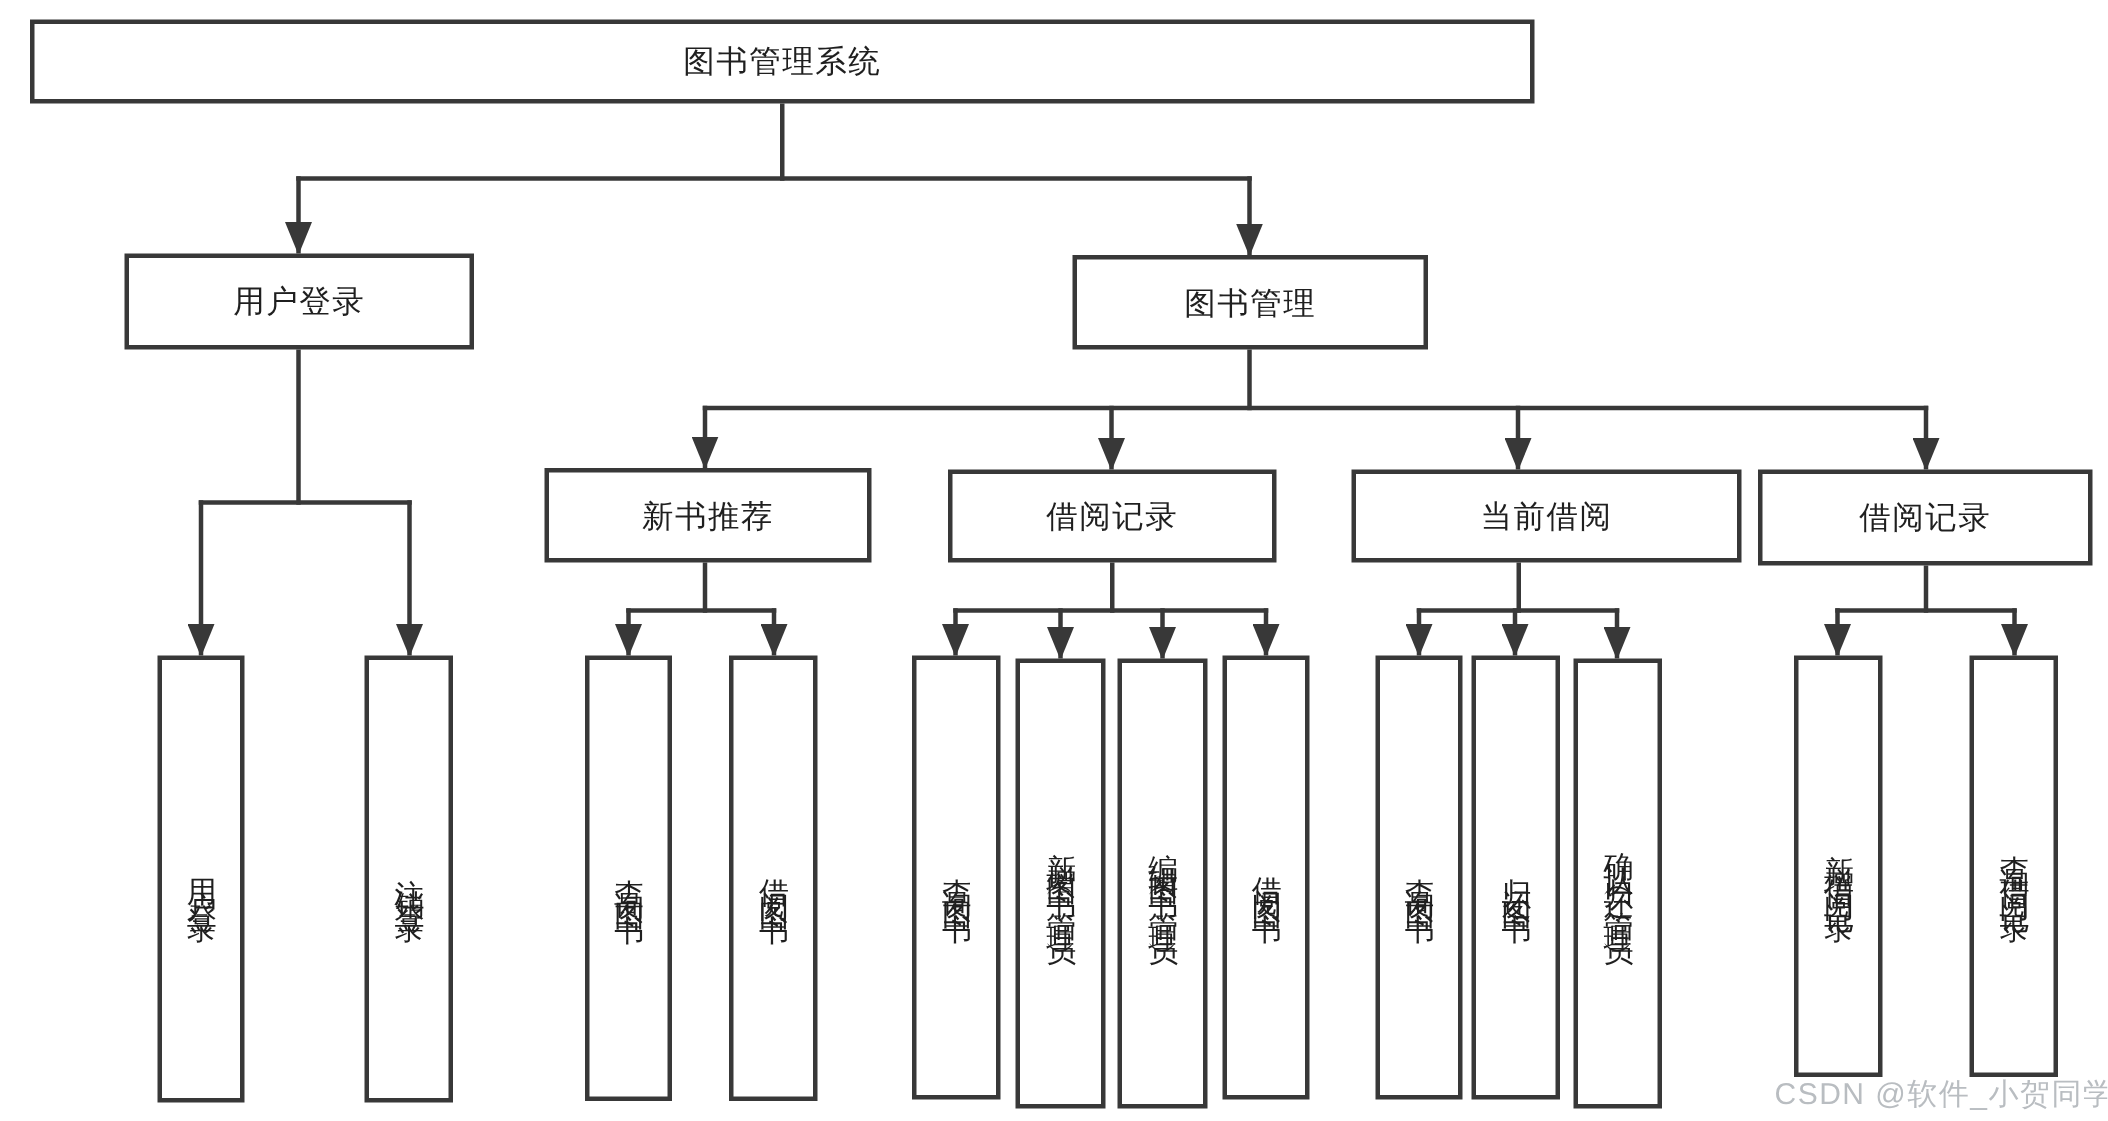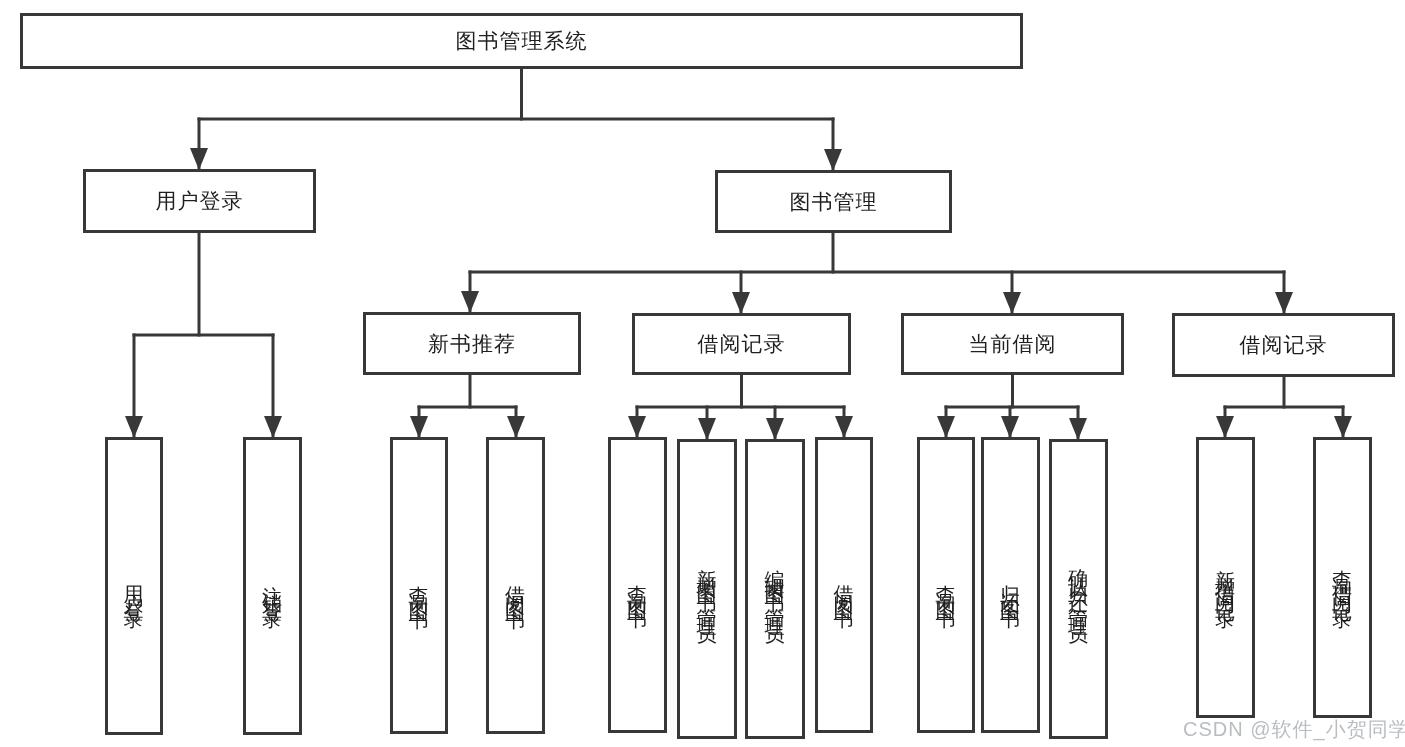--- a/index.html
+++ b/index.html
@@ -124,21 +124,21 @@
     </g>
   </svg>
 
   <div class="node hnode" style="left:20px; top:13px; width:1003px; height:56px;">图书管理系统</div>
 
   <div class="node hnode" style="left:83px; top:169px; width:233px; height:64px;">用户登录</div>
   <div class="node hnode" style="left:715px; top:170px; width:237px; height:63px;">图书管理</div>
 
   <div class="node hnode" style="left:363px; top:312px; width:218px; height:63px;">新书推荐</div>
   <div class="node hnode" style="left:632px; top:313px; width:219px; height:62px;">借阅记录</div>
-  <div class="node hnode" style="left:901px; top:313px; width:223px; height:62px;">当前借阅</div>
+  <div class="node hnode" style="left:901px; top:313px; width:260px; height:62px;">当前借阅</div>
   <div class="node hnode" style="left:1172px; top:313px; width:223px; height:64px;">借阅记录</div>
 
   <div class="node vnode" style="left:105px; top:437px; width:58px; height:298px;">
     <span>用户登录</span>
   </div>
   <div class="node vnode" style="left:243px; top:437px; width:59px; height:298px;">
     <span>注销登录</span>
   </div>
 
   <div class="node vnode" style="left:390px; top:437px; width:58px; height:297px;">

